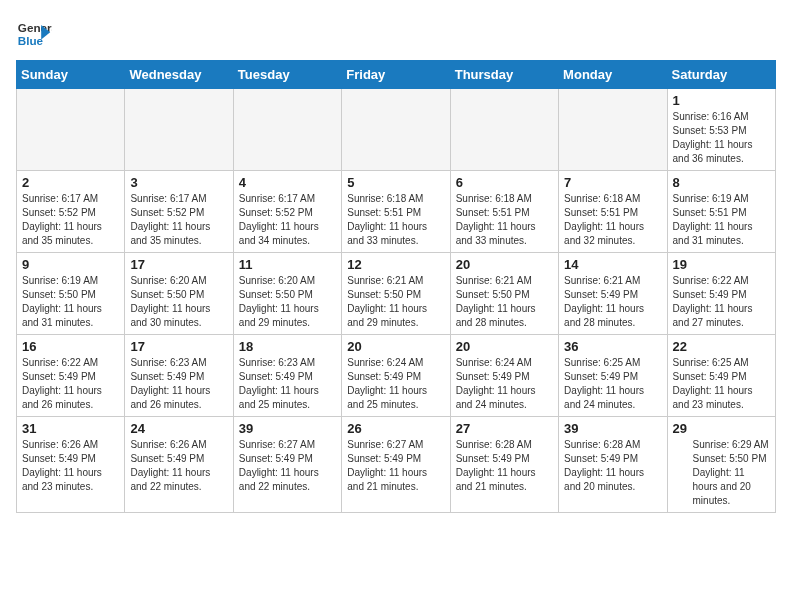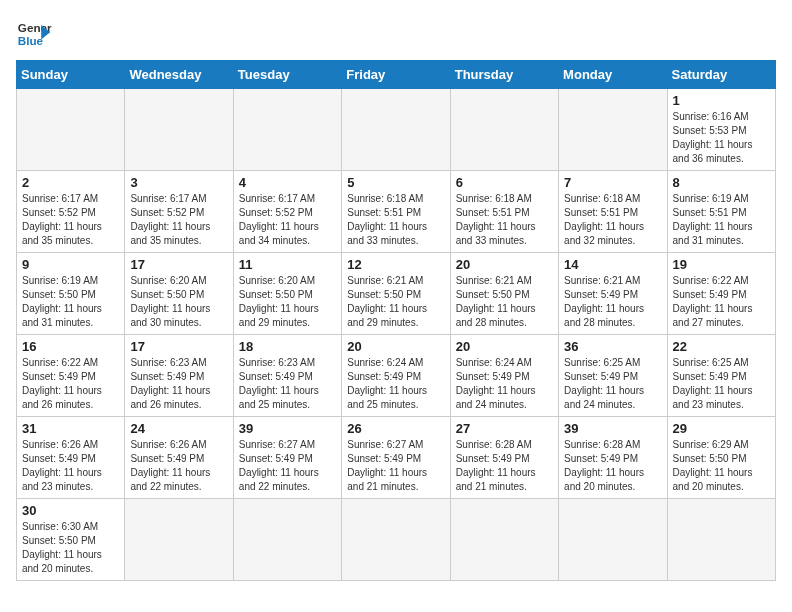--- a/index.html
+++ b/index.html
@@ -287,33 +287,19 @@
 Daylight: 11 hours and 21 minutes.</div>
         </td>
         <td>
           <span class="day-num">39</span>
           <div class="cell-text" style="white-space: pre-wrap;">Sunrise: 6:28 AM
 Sunset: 5:49 PM
 Daylight: 11 hours and 20 minutes.</div>
         </td>
         <td>
           <span class="day-num">29</span>
-          <div class="cell-text" style="white-space: pre-wrap;">Sunrise: 6:29 AM
+          <div class="cell-text" style="white-space: pre-wrap; margin-left: 20px;">Sunrise: 6:29 AM
 Sunset: 5:50 PM
 Daylight: 11 hours and 20 minutes.</div>
         </td>
-      </tr>
-      <tr>
-        <td class="last-row">
-          <span class="day-num">30</span>
-          <div class="cell-text" style="white-space: pre-wrap;">Sunrise: 6:30 AM
-Sunset: 5:50 PM
-Daylight: 11 hours and 20 minutes.</div>
-        </td>
-        <td class="empty last-row"></td>
-        <td class="empty last-row"></td>
-        <td class="empty last-row"></td>
-        <td class="empty last-row"></td>
-        <td class="empty last-row"></td>
-        <td class="empty last-row"></td>
       </tr>
     </tbody>
 </table>
 
 </body></html>

